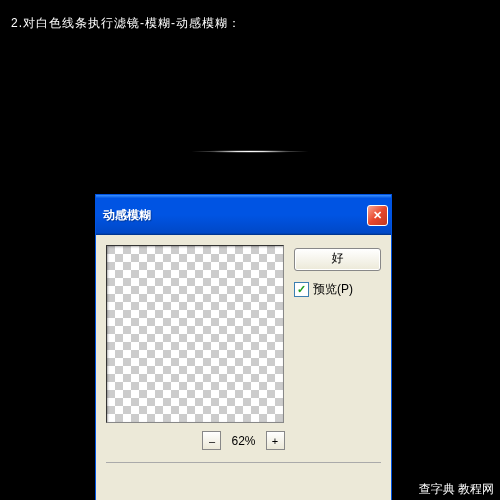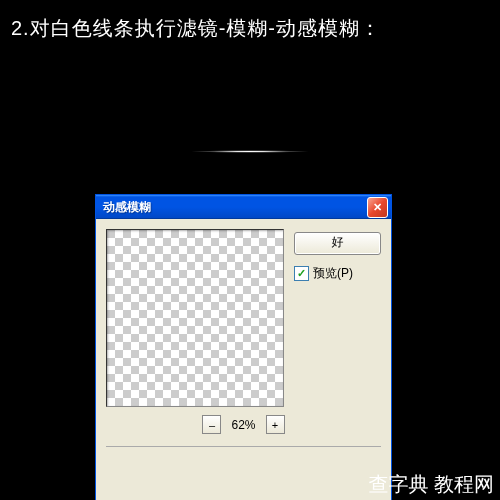--- a/index.html
+++ b/index.html
@@ -1,37 +1,37 @@
 <!DOCTYPE html>
 <html><head>
 <meta charset="utf-8">
 <style>
 body{margin:0;width:500px;height:500px;background:#000;font-family:"Microsoft YaHei","SimSun",Arial,sans-serif;position:relative;overflow:hidden}
-.instruction{position:absolute;top:15px;left:11px;color:#fff;font-size:20px;letter-spacing:1px}
+.instruction{position:absolute;top:15px;left:11px;color:#fff;font-size:12px;letter-spacing:1px}
 .streak{position:absolute;top:150px;left:50%;transform:translateX(-50%);width:130px;height:3px;background:radial-gradient(ellipse 65px 1.5px,#fff 0%,rgba(255,255,255,.9) 20%,rgba(255,255,255,.3) 55%,transparent 90%);filter:blur(.4px)}
 .dialog{position:absolute;top:194px;left:95px;width:295px;height:305px;background:#ece9d8;border:1px solid #0054e3;box-shadow:2px 2px 3px rgba(0,0,0,.4)}
-.titlebar{height:24px;background:linear-gradient(180deg,#3b92ff 0%,#0054e3 8%,#0054e3 50%,#0048c7 95%,#002f80 100%);display:flex;align-items:center;padding:0 3px;color:#fff;font-size:12px;font-weight:bold}
+.titlebar{height:40px;background:linear-gradient(180deg,#3b92ff 0%,#0054e3 8%,#0054e3 50%,#0048c7 95%,#002f80 100%);display:flex;align-items:center;padding:0 3px;color:#fff;font-size:12px;font-weight:bold}
 .titlebar-text{flex:1;padding-left:4px;text-shadow:1px 1px 1px rgba(0,0,0,.3)}
 .close-btn{width:19px;height:19px;background:linear-gradient(135deg,#f9a693 0%,#e8472c 50%,#c23920 100%);border:1px solid #fff;border-radius:3px;display:flex;align-items:center;justify-content:center;color:#fff;font-family:Arial;font-size:11px;font-weight:bold;cursor:pointer}
 .body{padding:10px;font-size:12px;color:#000}
 .preview-row{display:flex;gap:10px}
 .preview{width:176px;height:176px;background:repeating-conic-gradient(#fff 0 25%,#ccc 0 50%) 0 0/16px 16px;border:1px inset #888;box-shadow:inset 1px 1px 2px rgba(0,0,0,.3);position:relative}
 .side{flex:1;display:flex;flex-direction:column;gap:4px;padding-top:3px}
 .win-btn{height:21px;background:linear-gradient(#fff,#ece9d8);border:1px solid #888;border-radius:3px;font-size:12px;cursor:pointer;box-shadow:0 0 0 1px #fff inset;text-align:center;line-height:19px}
 .checkbox-row{margin-top:6px;display:flex;align-items:center;gap:4px}
 .chk{width:13px;height:13px;background:#fff;border:1px solid #3c7fb1;display:flex;align-items:center;justify-content:center;color:#21a121;font-size:11px;font-weight:bold}
 .zoom-row{display:flex;align-items:center;justify-content:center;gap:10px;margin-top:8px}
 .zoom-btn{width:17px;height:17px;background:linear-gradient(#fff,#ece9d8);border:1px solid #888;display:flex;align-items:center;justify-content:center;font-size:11px;cursor:pointer}
 hr{border:none;border-top:1px solid #aaa;margin:12px 0 10px}
 .row{display:flex;align-items:center;gap:6px;margin:6px 0}
 .num-input{width:42px;height:18px;background:#fff;border:1px inset #888;padding:0 4px;font-size:12px;line-height:18px;box-sizing:border-box;text-align:left}
 .angle-dial{width:35px;height:35px;border:1px solid #000;border-radius:50%;background:#ece9d8;position:relative;margin-left:8px}
 .angle-dial::after{content:"";position:absolute;top:50%;left:50%;width:17px;height:1px;background:#000;transform-origin:left center;transform:translateY(-.5px)}
 .watermark{position:absolute;bottom:4px;right:6px;color:#fff;text-align:right;line-height:1.2}
-.watermark .t1{font-size:20px}
+.watermark .t1{font-size:12px}
 .watermark .t2{font-size:12px;color:#bbb}
 </style>
 </head>
 <body>
 
 <div class="instruction">2.对白色线条执行滤镜-模糊-动感模糊：</div>
 
 <div class="streak"></div>
 
 <div class="dialog">

